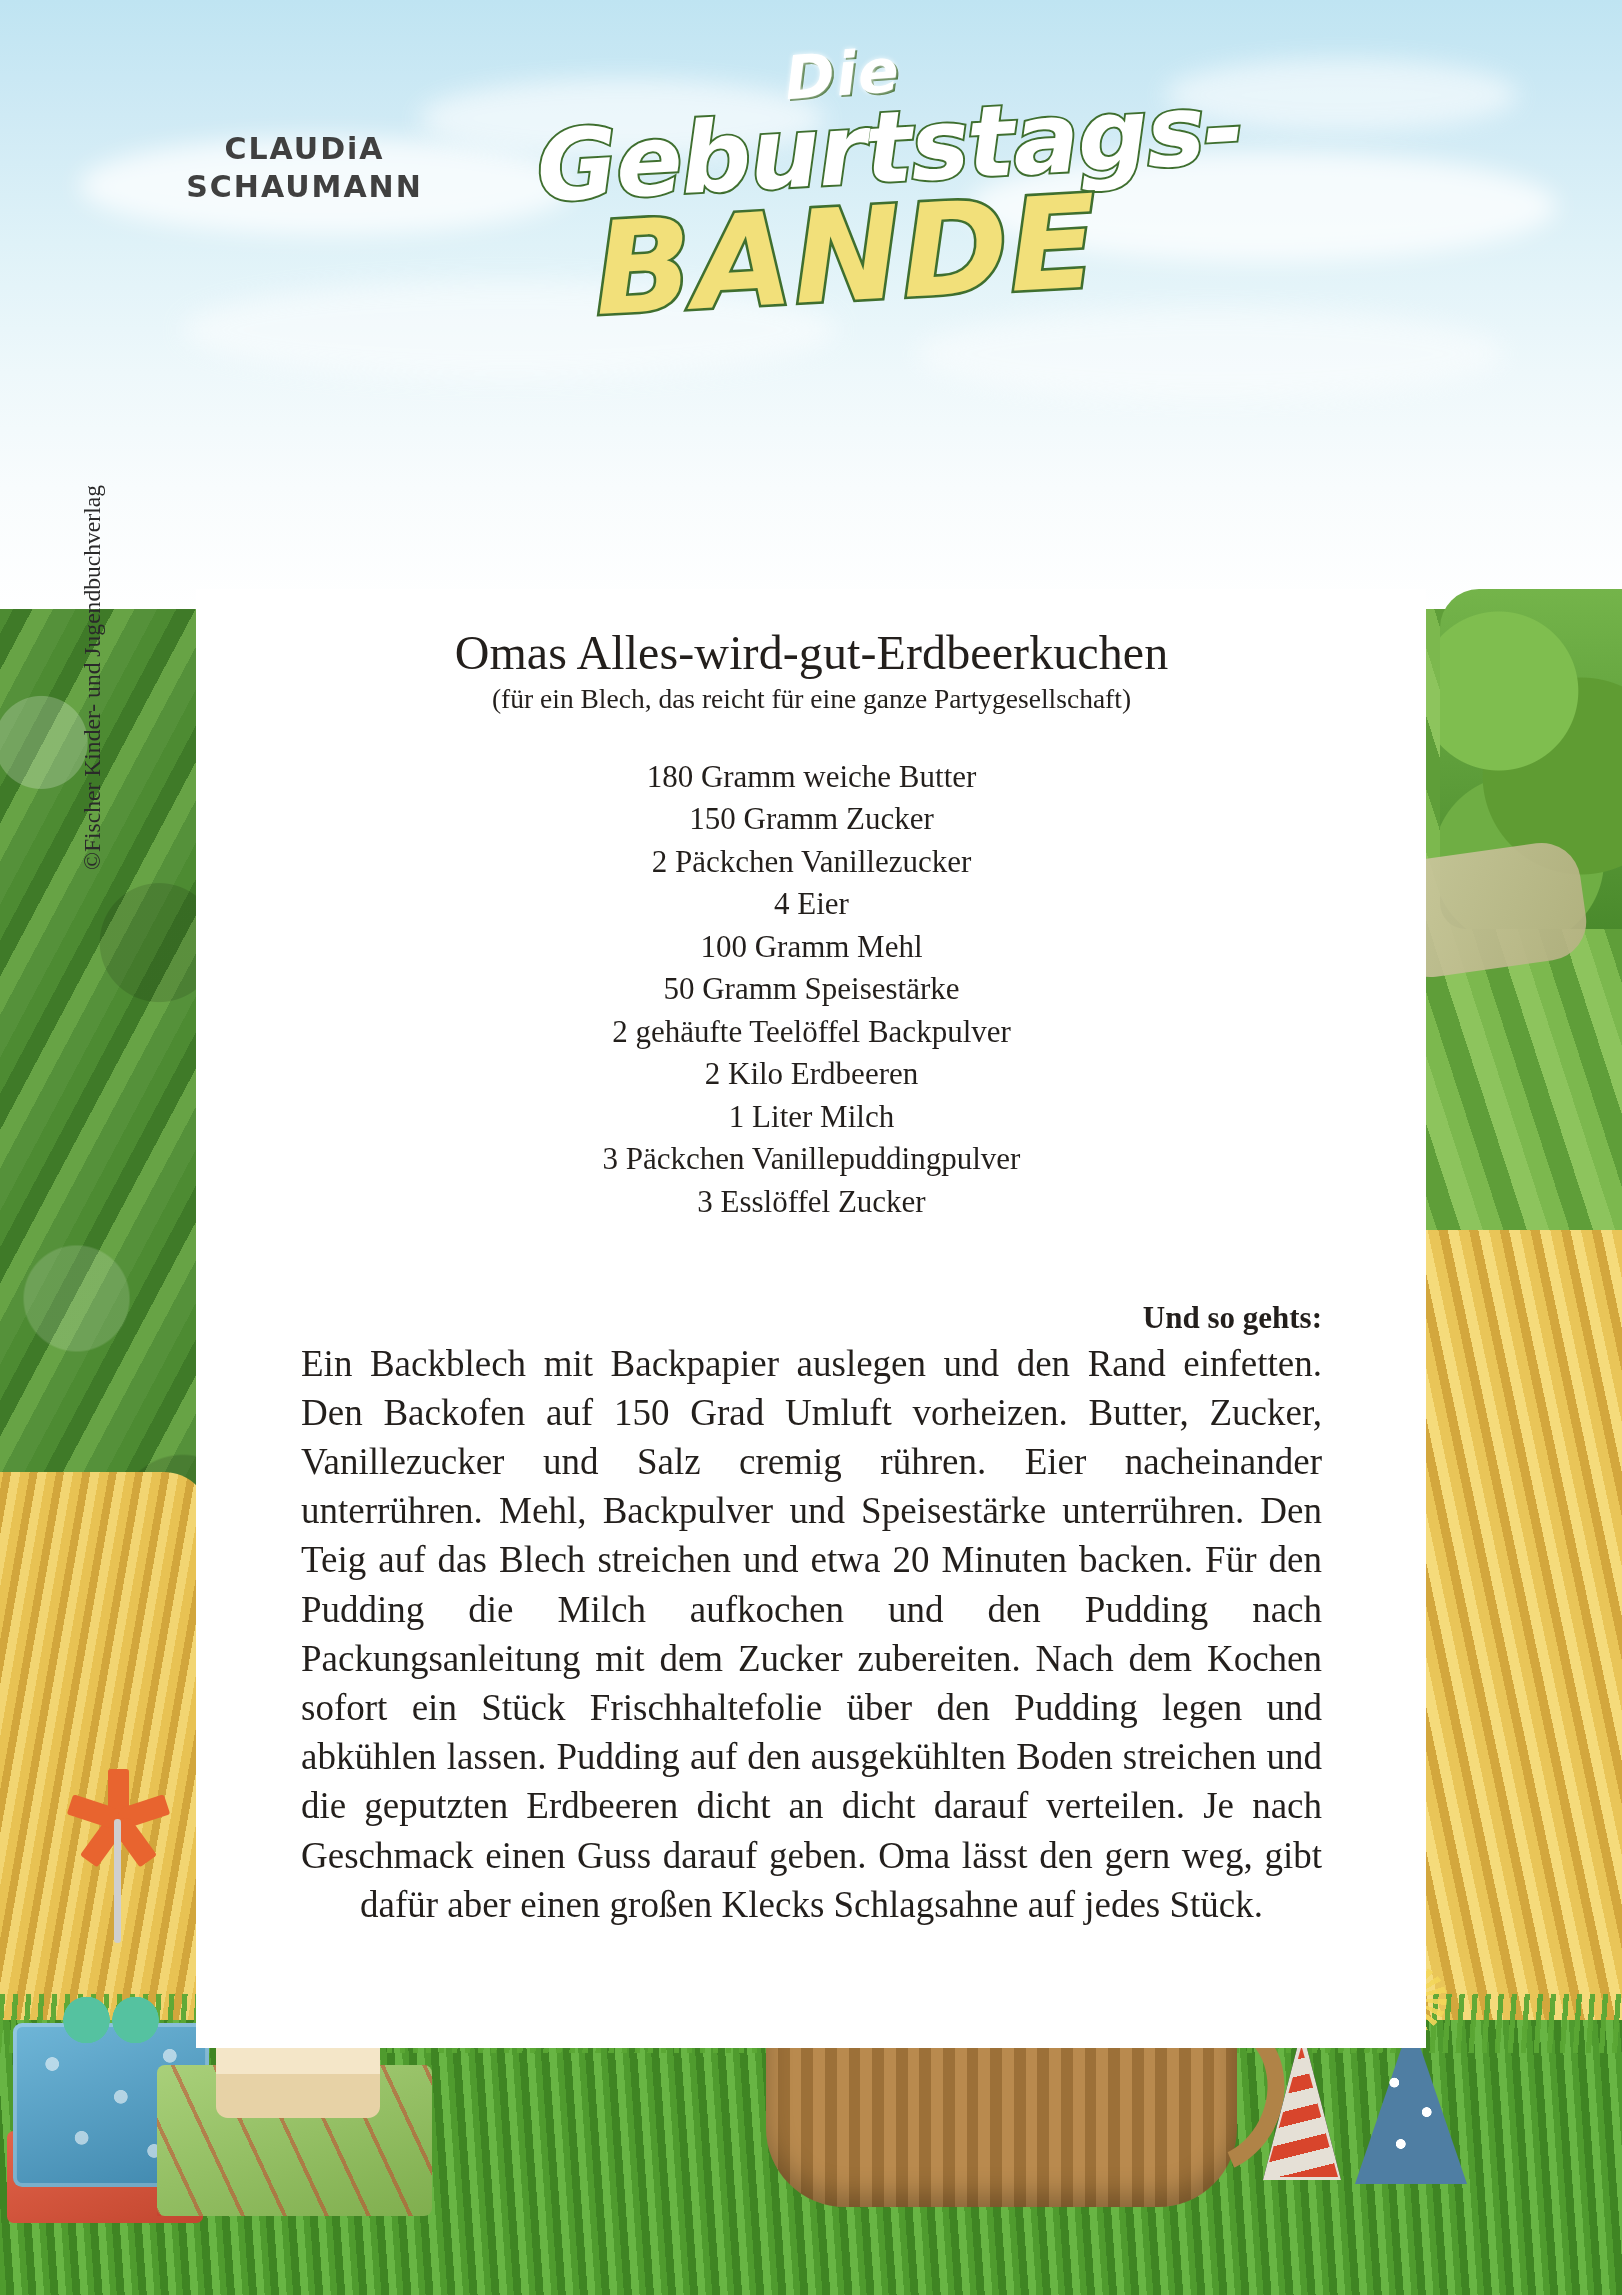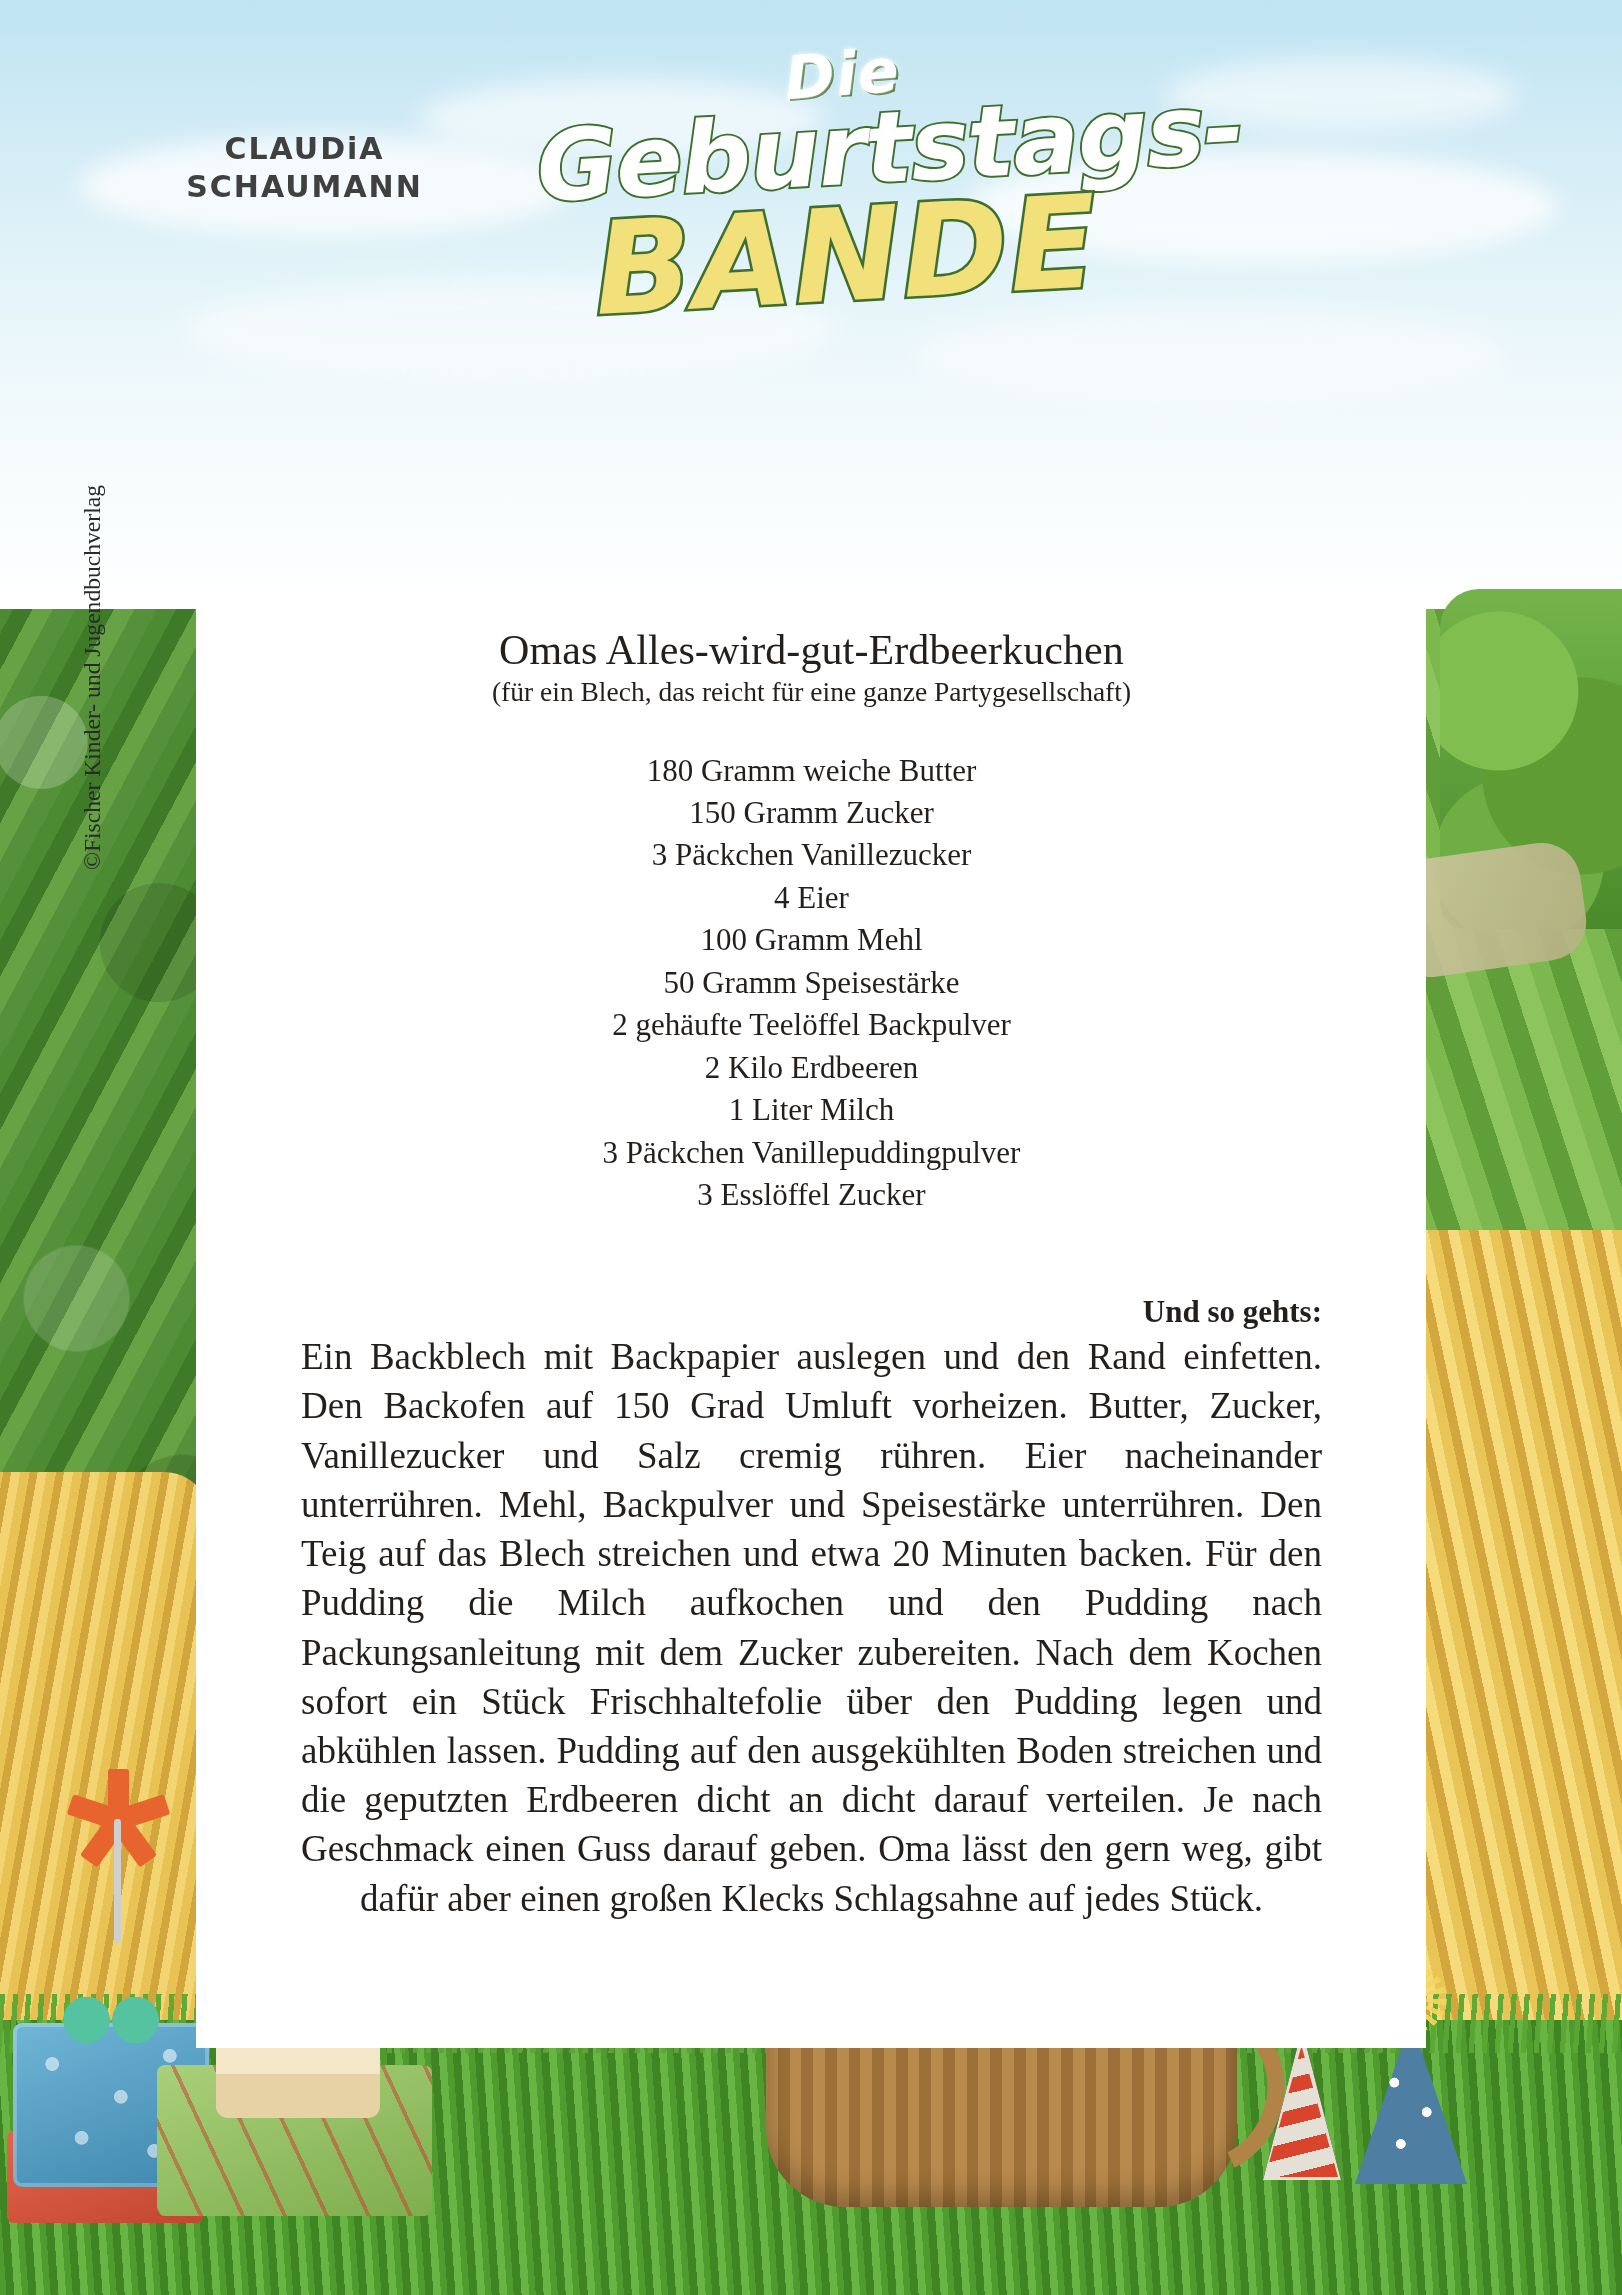--- a/index.html
+++ b/index.html
@@ -425,21 +425,21 @@
   
   .recipe {
     position: absolute;
     left: 301px;
     top: 628px;
     width: 1021px;
     color: #231f1c;
   }
   .recipe h1 {
     margin: 0;
-    font-size: 42px;
+    font-size: 48px;
     font-weight: 400;
     text-align: center;
     letter-spacing: 0.1px;
     line-height: 1.05;
   }
   .recipe .subtitle {
     margin-top: 5.2px;
     font-size: 27.5px;
     text-align: center;
     line-height: 1.1;
@@ -536,21 +536,21 @@
 
   <div class="copyright">©Fischer Kinder- und Jugendbuchverlag</div>
 
   <div class="recipe">
     <h1>Omas Alles-wird-gut-Erdbeerkuchen</h1>
     <div class="subtitle">(für ein Blech, das reicht für eine ganze Partygesellschaft)</div>
 
     <ul class="ingredients">
       <li>180 Gramm weiche Butter</li>
       <li>150 Gramm Zucker</li>
-      <li>3 Päckchen Vanillezucker</li>
+      <li>2 Päckchen Vanillezucker</li>
       <li>4 Eier</li>
       <li>100 Gramm Mehl</li>
       <li>50 Gramm Speisestärke</li>
       <li>2 gehäufte Teelöffel Backpulver</li>
       <li>2 Kilo Erdbeeren</li>
       <li>1 Liter Milch</li>
       <li>3 Päckchen Vanillepuddingpulver</li>
       <li>3 Esslöffel Zucker</li>
     </ul>
 

